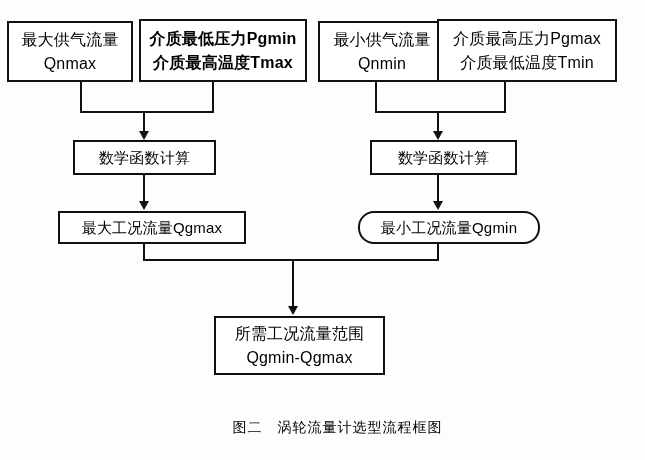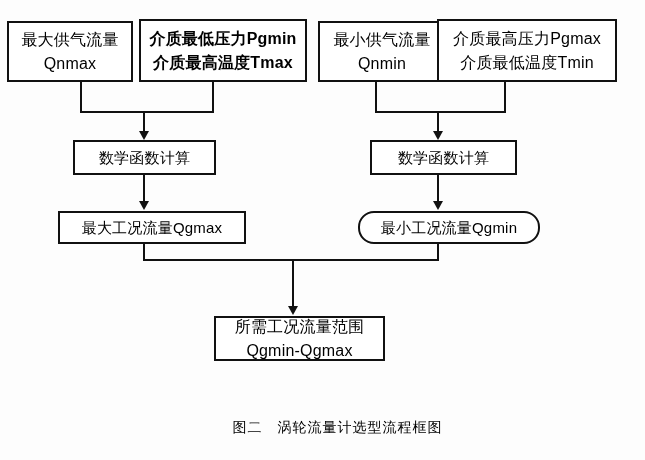--- a/index.html
+++ b/index.html
@@ -103,21 +103,21 @@
   </div>
 
   <div class="box single" style="left:58px; top:211px; width:188px; height:33px;justify-content:center;">
     <span class="ln">最大工况流量Qgmax</span>
   </div>
 
   <div class="box single" style="left:358px; top:211px; width:182px; height:33px;border-radius:16px;">
     <span class="ln">最小工况流量Qgmin</span>
   </div>
 
-  <div class="box" style="left:214px; top:316px; width:171px; height:45px;">
+  <div class="box" style="left:214px; top:316px; width:171px; height:59px;">
     <span class="ln">所需工况流量范围</span>
     <span class="ln">Qgmin-Qgmax</span>
   </div>
 
   <div class="vline" style="left:80px; top:82px; height:31px;"></div>
   <div class="vline" style="left:212px; top:82px; height:31px;"></div>
   <div class="hline" style="left:80px; top:111px; width:134px;"></div>
   <div class="vline" style="left:143px; top:111px; height:21px;"></div>
   <div class="arrowhead" style="left:139px; top:131px;"></div>
 

